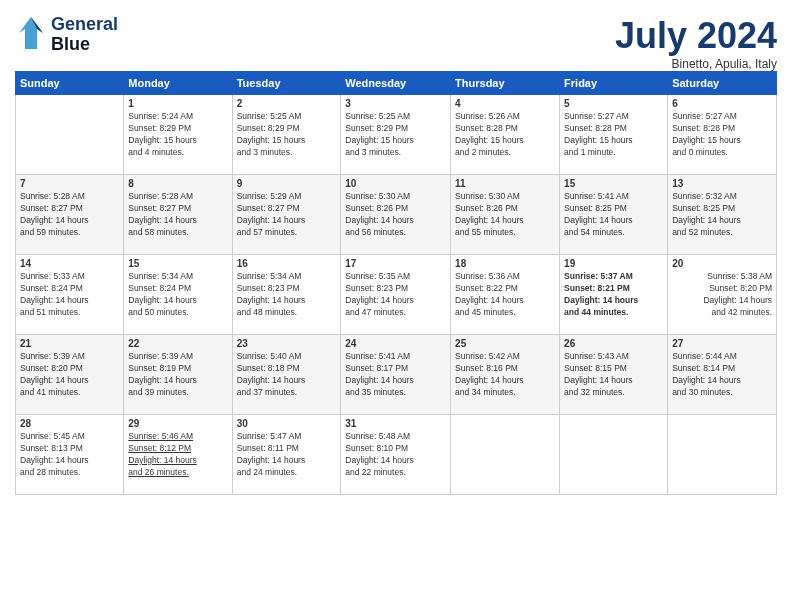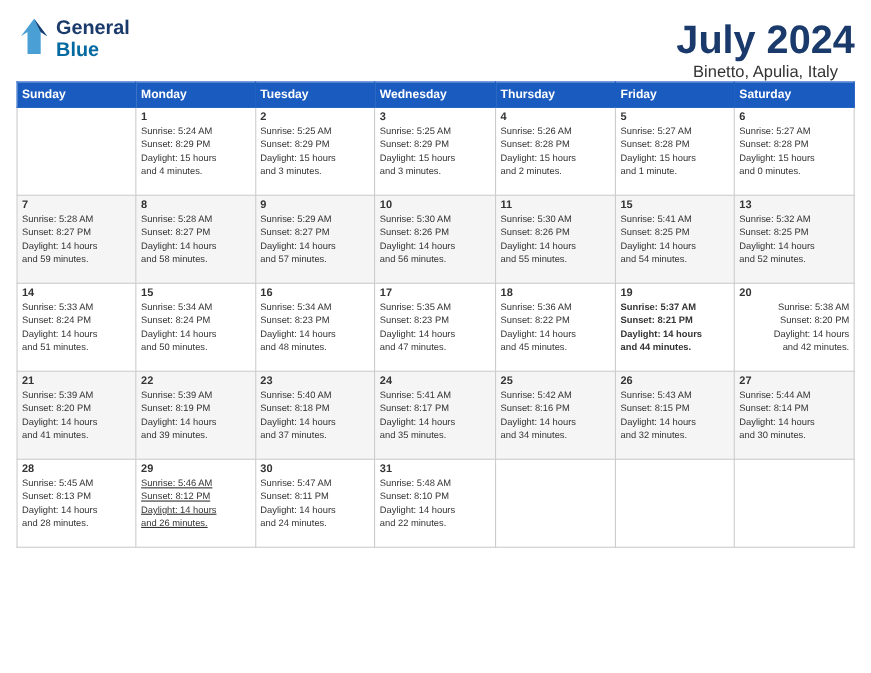--- a/index.html
+++ b/index.html
@@ -13,29 +13,29 @@
     .container {
       width: 792px;
       padding: 15px 15px 10px 15px;
     }
     .header {
       display: flex;
       justify-content: space-between;
       align-items: flex-start;
     }
     .title-block {
-      text-align: center;
+      text-align: right;
     }
     .month-title {
       font-size: 36px;
       font-weight: bold;
       color: #1a3a6b;
     }
     .location {
-      font-size: 15px;
+      font-size: 12px;
       color: #333;
     }
     table {
       width: 100%;
       border-collapse: collapse;
     }
     thead tr th {
       background-color: #1a5bbf;
       color: white;
       font-size: 11px;
@@ -84,21 +84,21 @@
     }
     .logo-general {
       font-size: 18px;
       font-weight: bold;
       color: #1a3a6b;
       line-height: 1.1;
     }
     .logo-blue {
       font-size: 18px;
       font-weight: bold;
-      color: #0369a1;
+      color: #0f172a;
       line-height: 1.1;
     }
   </style>
 </head>
 <body>
 
 <div class="container">
   <div class="header">
     <div class="logo-wrapper">
       <div class="logo-icon">

